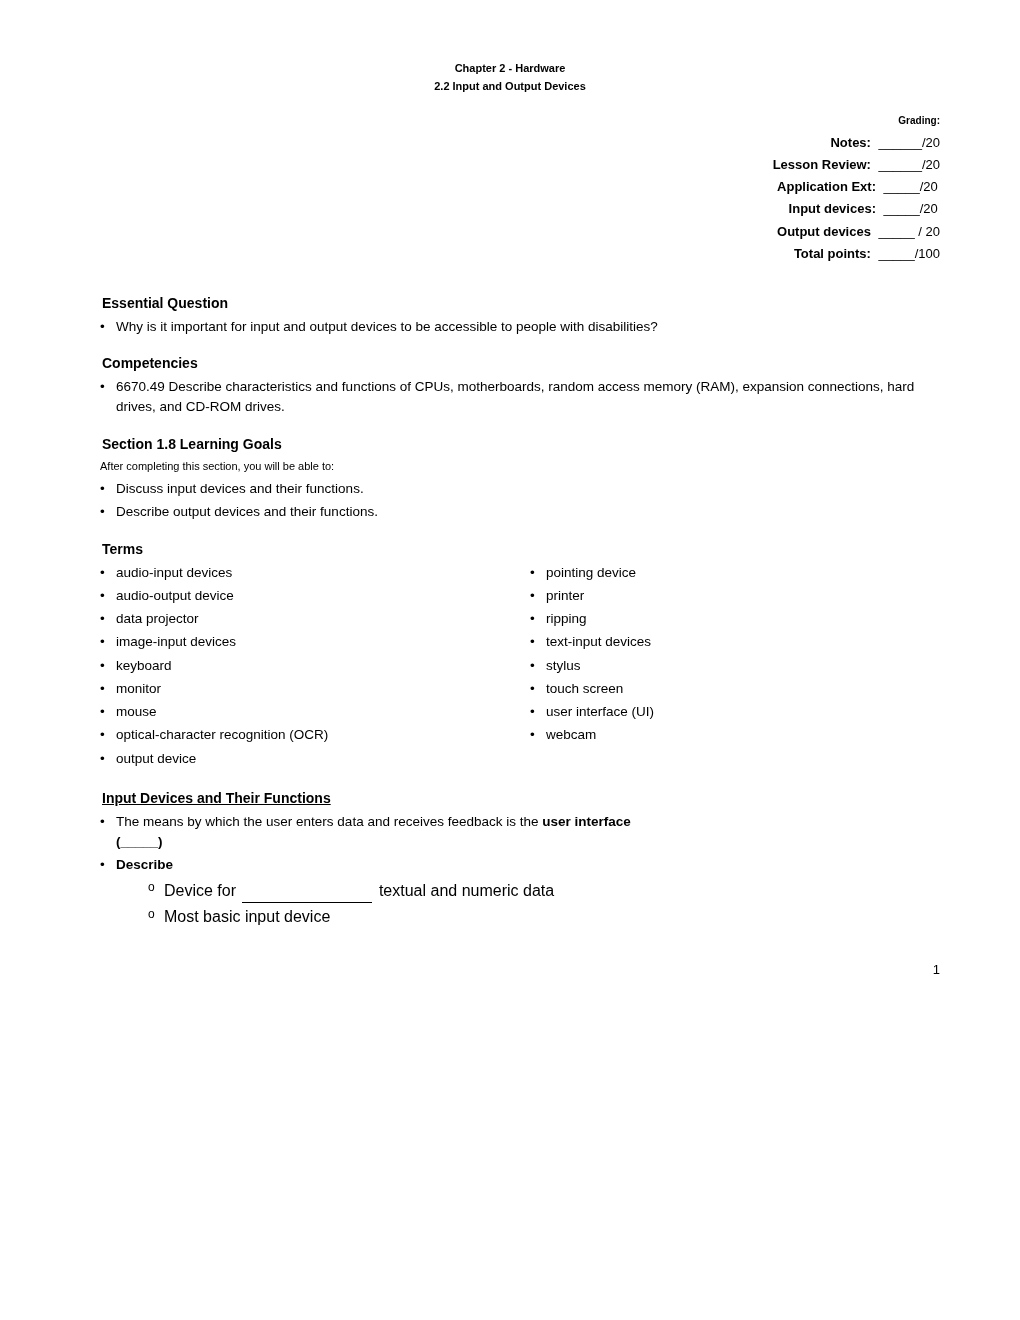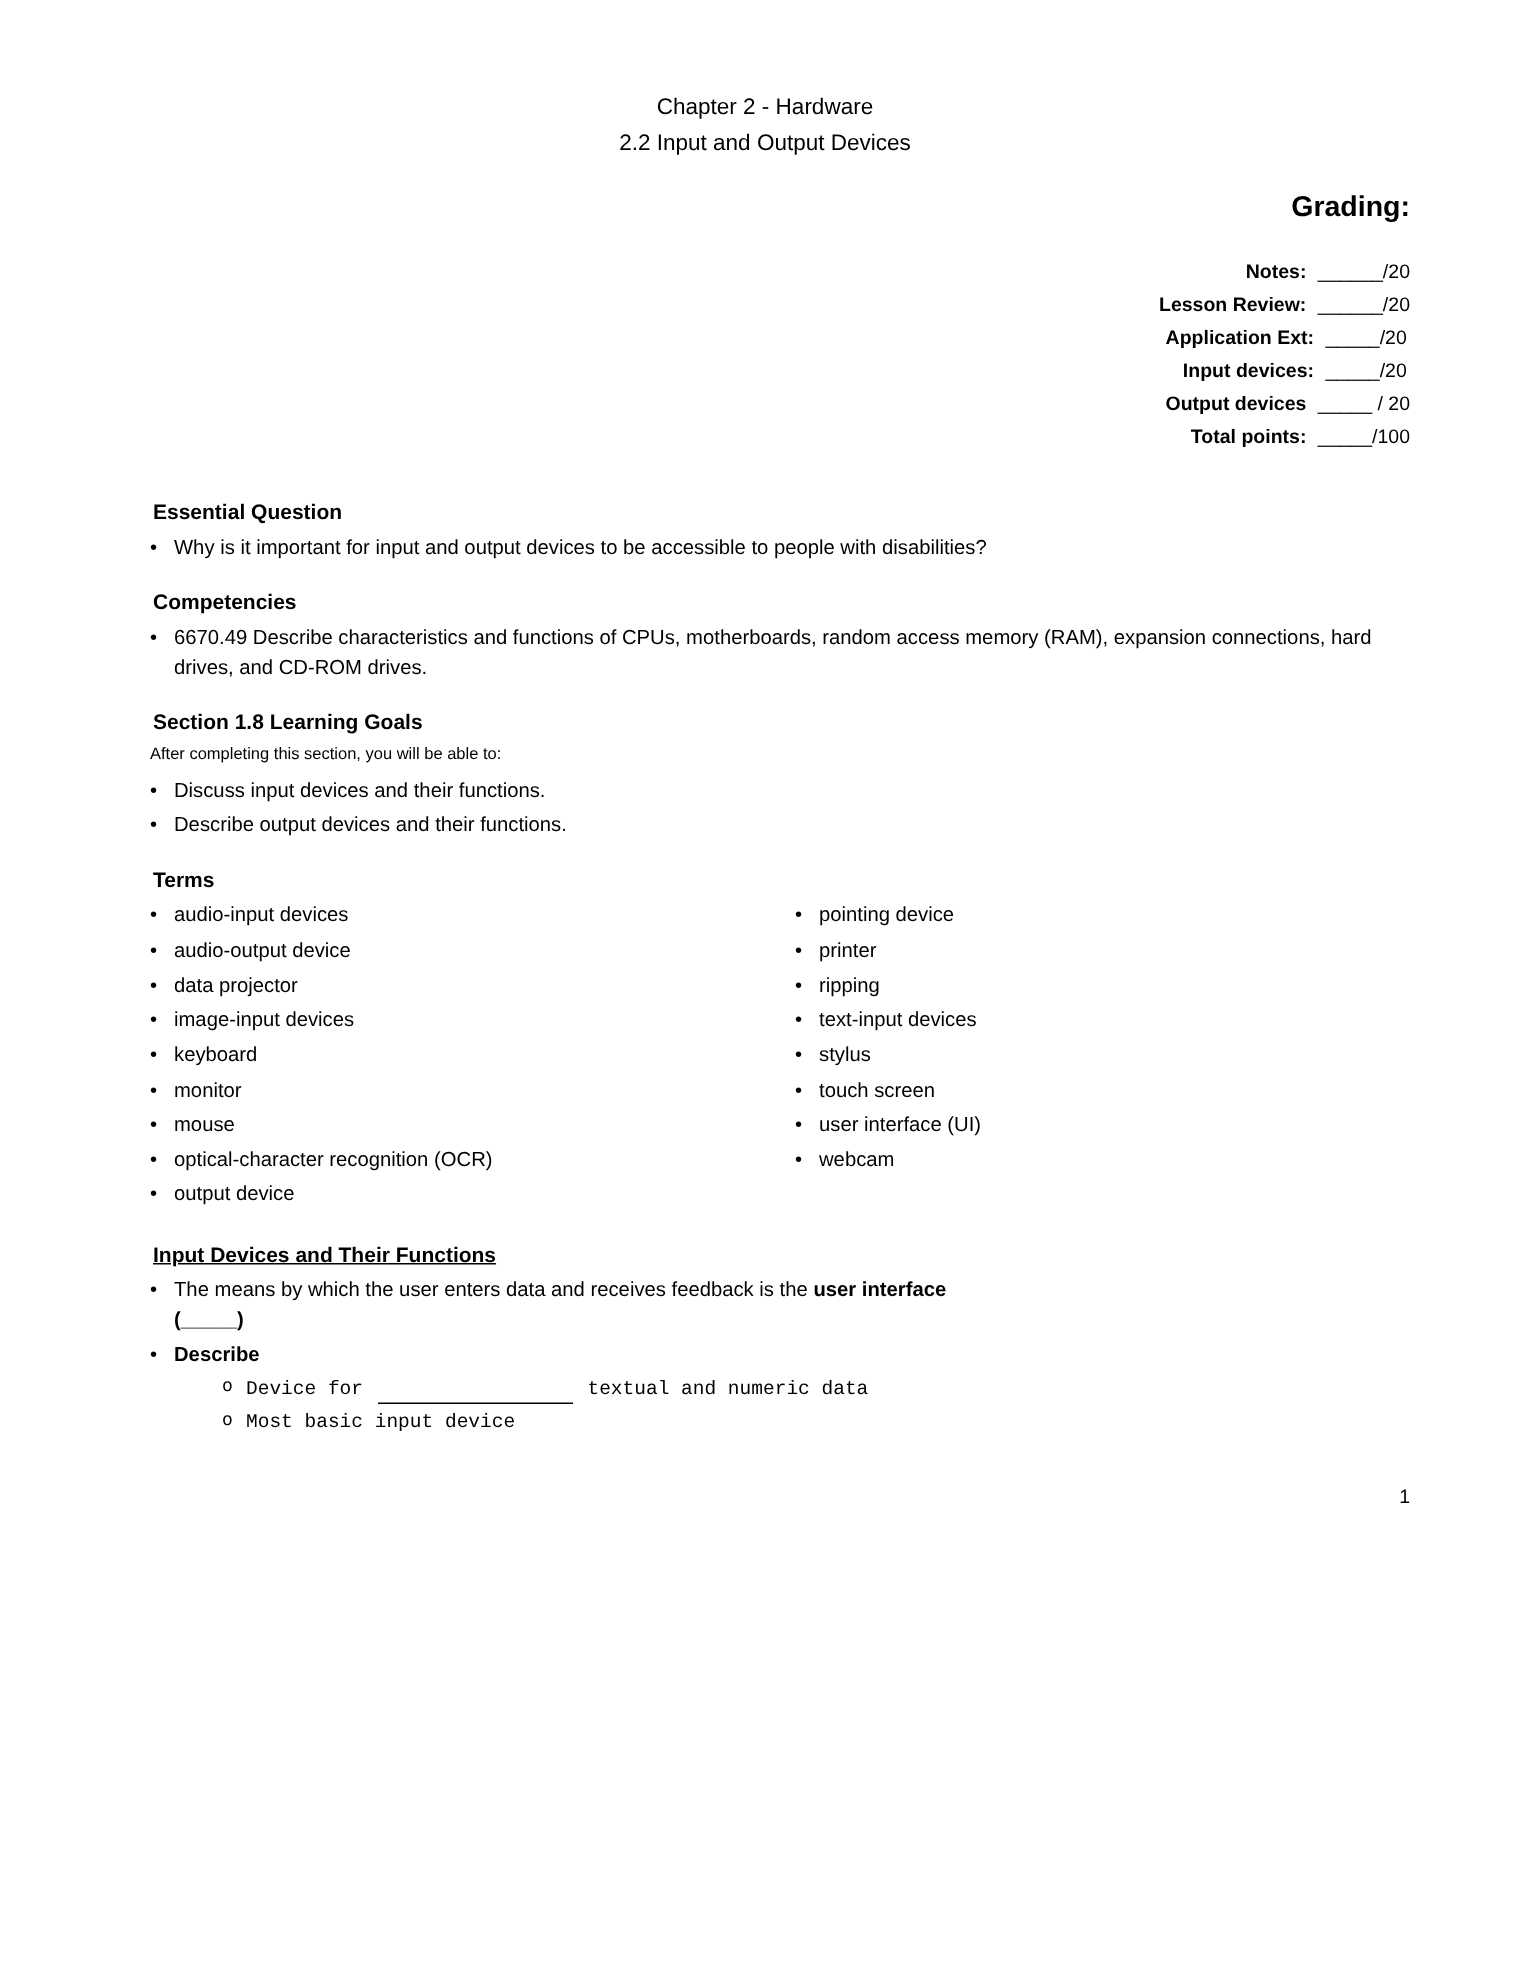--- a/index.html
+++ b/index.html
@@ -23,35 +23,35 @@
       padding: 60px 0 60px 0;
       position: relative;
     }
 
     .header {
       text-align: center;
       margin-bottom: 20px;
     }
 
     .header-title {
-      font-weight: normal;
-      font-size: 15px;
+      font-weight: bold;
+      font-size: 11px;
       line-height: 1.6;
     }
 
     .grading-section {
       text-align: right;
       margin-bottom: 30px;
       margin-top: 10px;
     }
 
     .grading-label {
       font-weight: bold;
-      font-size: 19px;
-      margin-bottom: 20px;
+      font-size: 10px;
+      margin-bottom: 6px;
     }
 
     .grading-table {
       display: inline-block;
       text-align: right;
     }
 
     .grading-row {
       display: flex;
       justify-content: flex-end;
@@ -109,23 +109,22 @@
     .sub-list {
       list-style: none;
       padding-left: 30px;
       margin-top: 2px;
     }
 
     .sub-list li {
       position: relative;
       padding-left: 18px;
       margin-bottom: 2px;
-      font-size: 13px;
+      font-size: 16px;
       line-height: 1.5;
-      font-family: Liberation Mono, monospace;
     }
 
     .sub-list li::before {
       content: "o";
       position: absolute;
       left: 2px;
       top: 0;
       font-size: 12px;
     }
 

